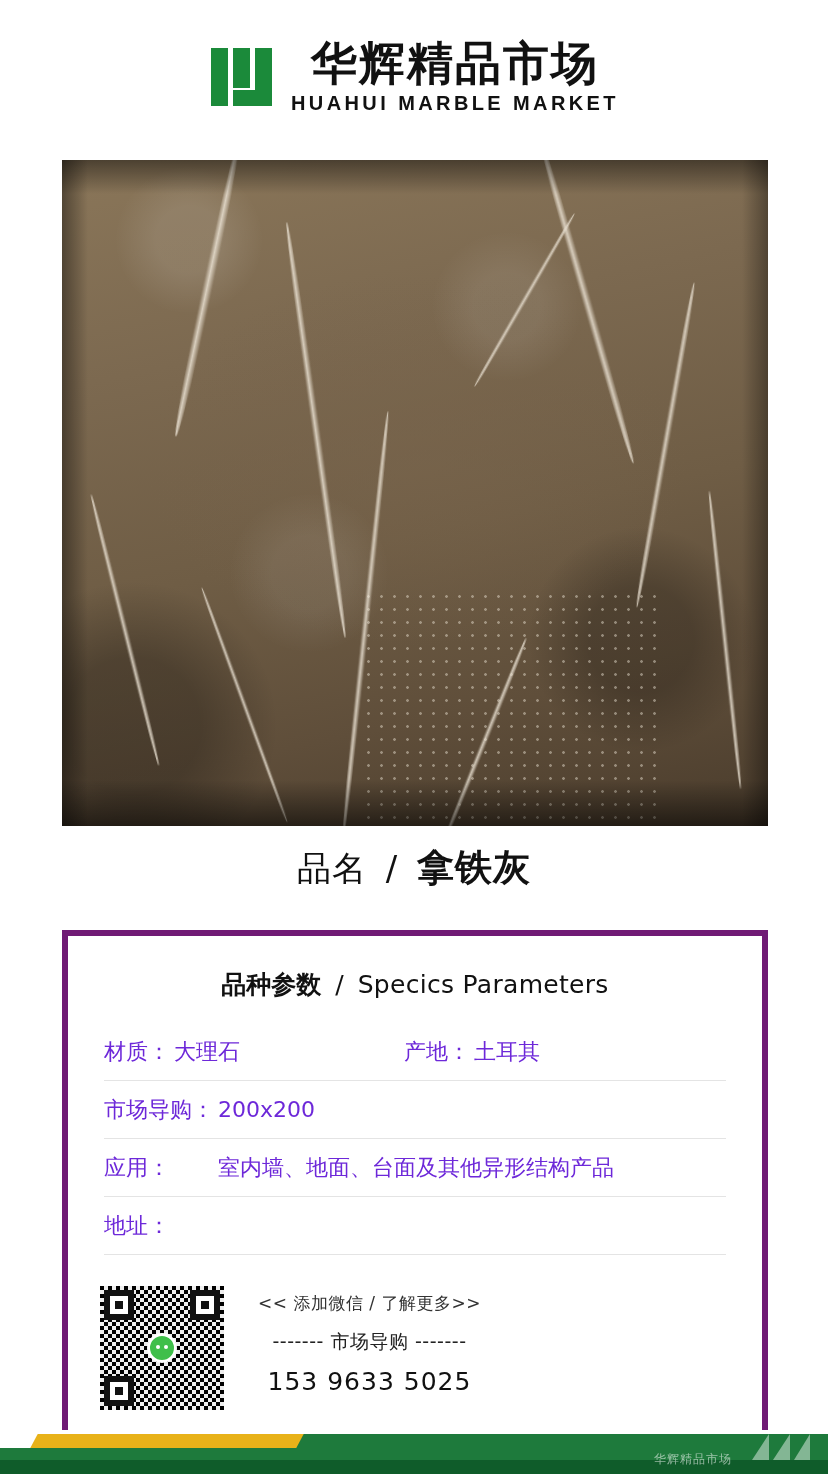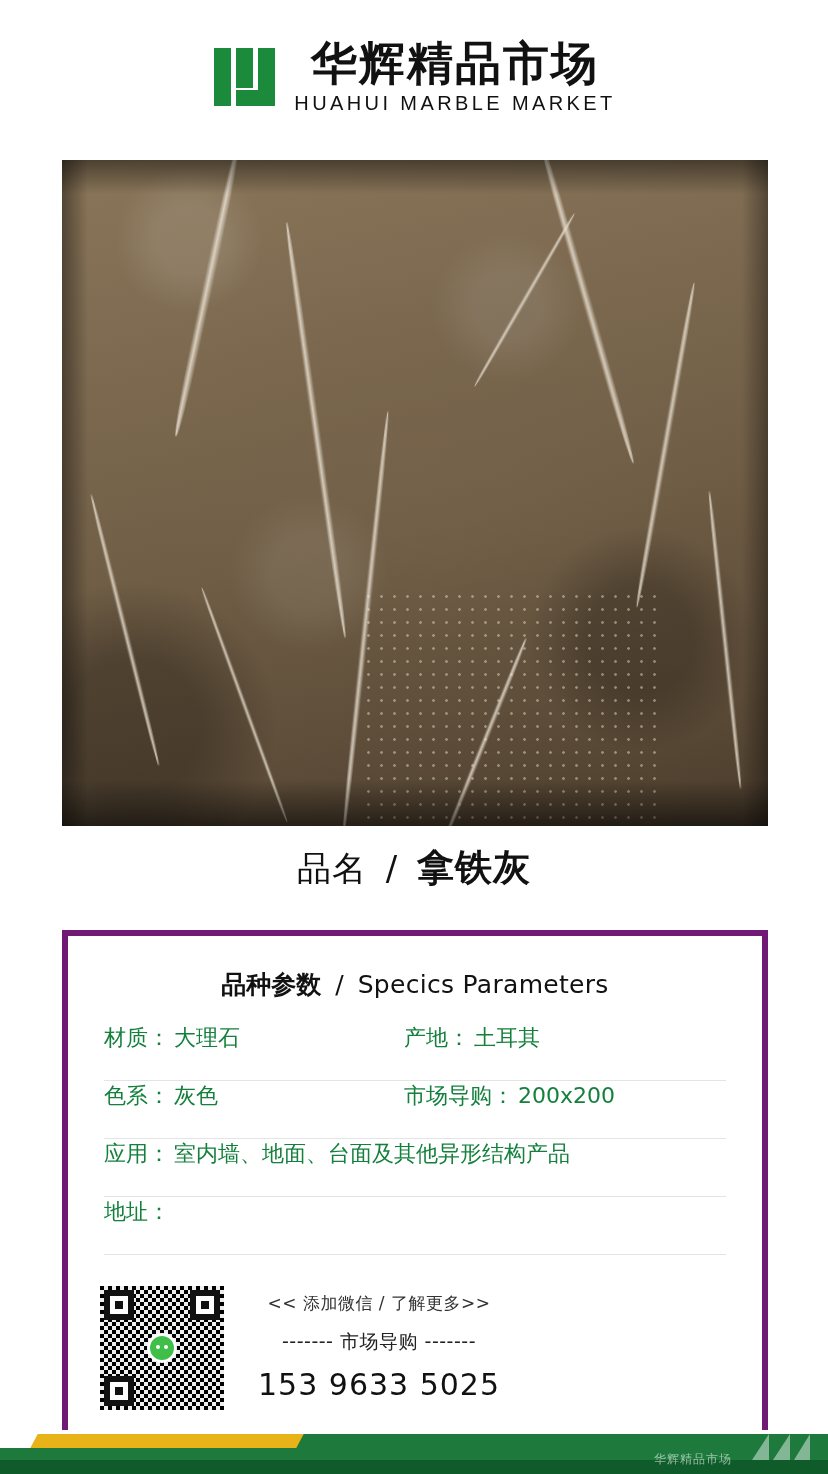--- a/index.html
+++ b/index.html
@@ -54,21 +54,21 @@
   .logo-cn {
     font-family: "DejaVu Sans", sans-serif;
     font-size: 46px;
     font-weight: bold;
     letter-spacing: 2px;
     color: #111111;
     line-height: 1.08;
   }
   .logo-en {
     font-size: 20px;
-    font-weight: normal;
+    font-weight: bold;
     letter-spacing: 3.4px;
     color: #111111;
     margin-top: 4px;
   }
   
   .photo-wrap {
     position: absolute;
     left: 62px;
     top: 160px;
     width: 706px;
@@ -166,35 +166,35 @@
   }
   .card-title .cn { font-weight: bold; }
   .card-title .slash { margin: 0 6px; font-weight: normal; }
   .card-title .en { font-weight: normal; letter-spacing: .3px; }
 
   .spec-rows {
     margin: 22px 36px 0 36px;
   }
   .spec-row {
     display: flex;
-    align-items: flex-start;
+    align-items: center;
     height: 57px;
     border-top: 1px solid #e4e4e4;
     font-family: "DejaVu Sans", sans-serif;
     font-size: 22px;
-    color: #15803d;
+    color: #6d28d9;
   }
   .spec-row:first-child { border-top: none; }
   .spec-cell {
     display: flex;
     align-items: baseline;
     white-space: nowrap;
   }
   .spec-cell.left  { width: 300px; }
-  .spec-cell.full  { width: 100%; }
+  .spec-cell.full  { width: 100%; gap: 44px; }
   .spec-key { }
   .spec-val { margin-left: 4px; }
   .spec-divider {
     margin: 0 36px;
     border-top: 1px solid #e4e4e4;
   }
   
   .contact {
     position: absolute;
     left: 0;
@@ -258,21 +258,21 @@
     letter-spacing: .5px;
   }
   .contact-line2 {
     margin-top: 14px;
     font-size: 19px;
     color: #222222;
     letter-spacing: .5px;
   }
   .contact-phone {
     margin-top: 12px;
-    font-size: 30px;
+    font-size: 25px;
     color: #111111;
     letter-spacing: 1px;
   }
   
   .footer {
     position: absolute;
     left: 0;
     bottom: 0;
     width: 828px;
     height: 44px;
@@ -385,24 +385,20 @@
           <span class="spec-key">材质：</span>
           <span class="spec-val">大理石</span>
         </div>
         <div class="spec-cell">
           <span class="spec-key">产地：</span>
           <span class="spec-val">土耳其</span>
         </div>
       </div>
 
       <div class="spec-row">
-        <div class="spec-cell left">
-          <span class="spec-key">色系：</span>
-          <span class="spec-val">灰色</span>
-        </div>
         <div class="spec-cell">
           <span class="spec-key">市场导购：</span>
           <span class="spec-val">200x200</span>
         </div>
       </div>
 
       <div class="spec-row">
         <div class="spec-cell full">
           <span class="spec-key">应用：</span>
           <span class="spec-val">室内墙、地面、台面及其他异形结构产品</span>

